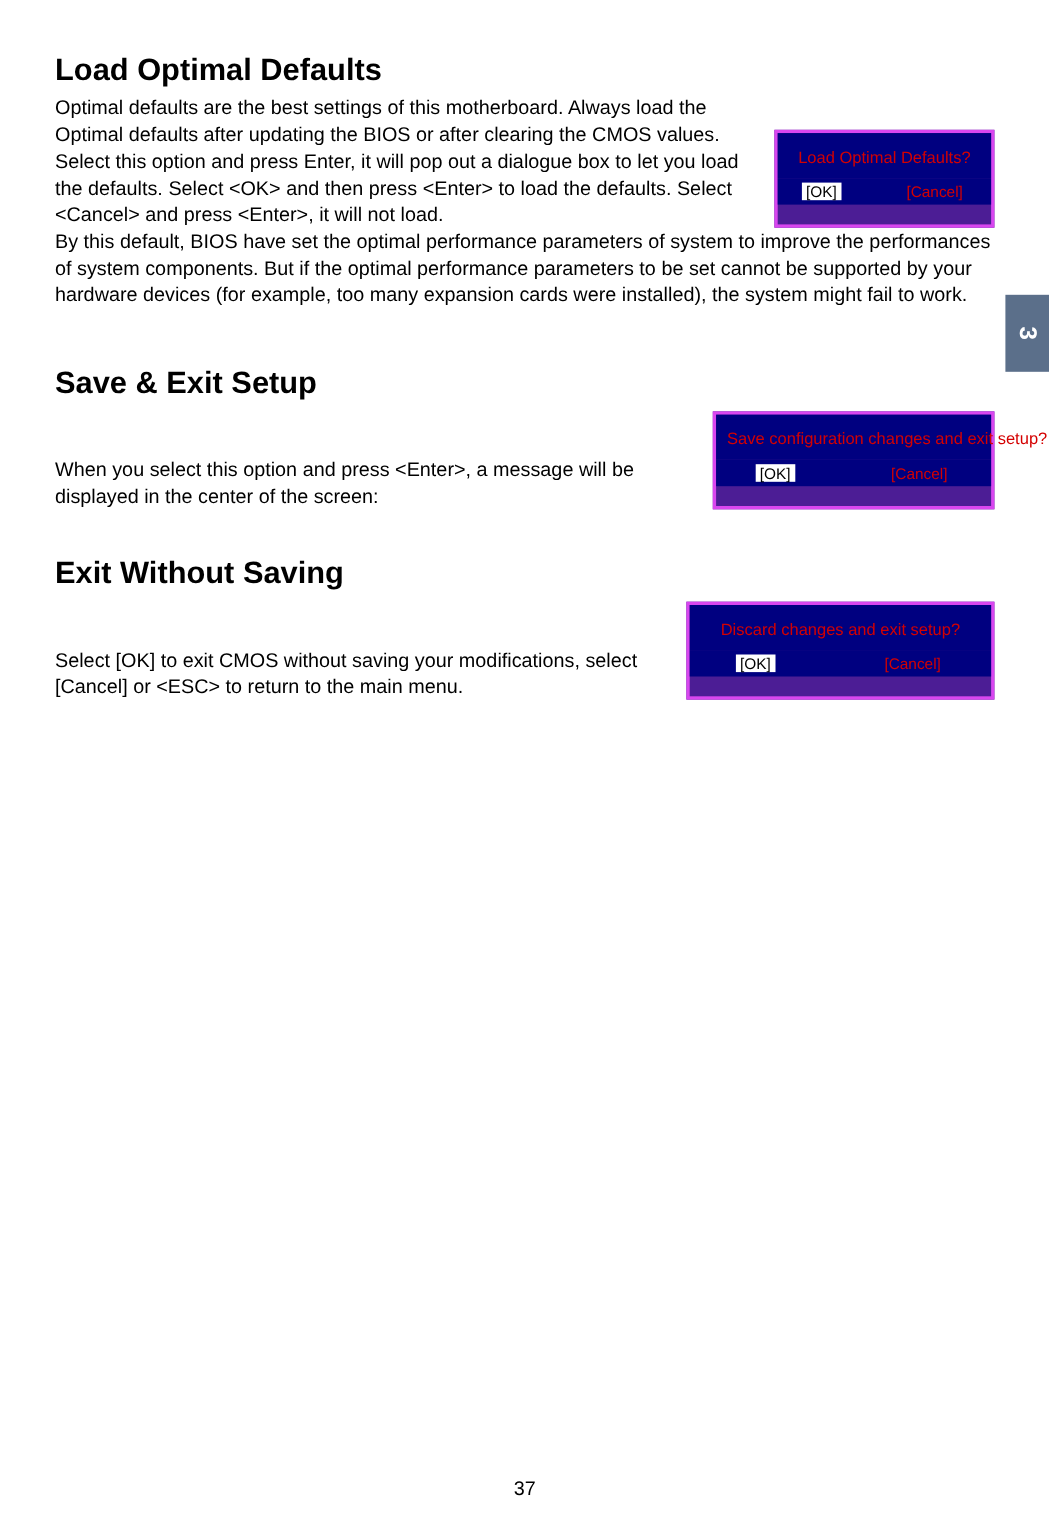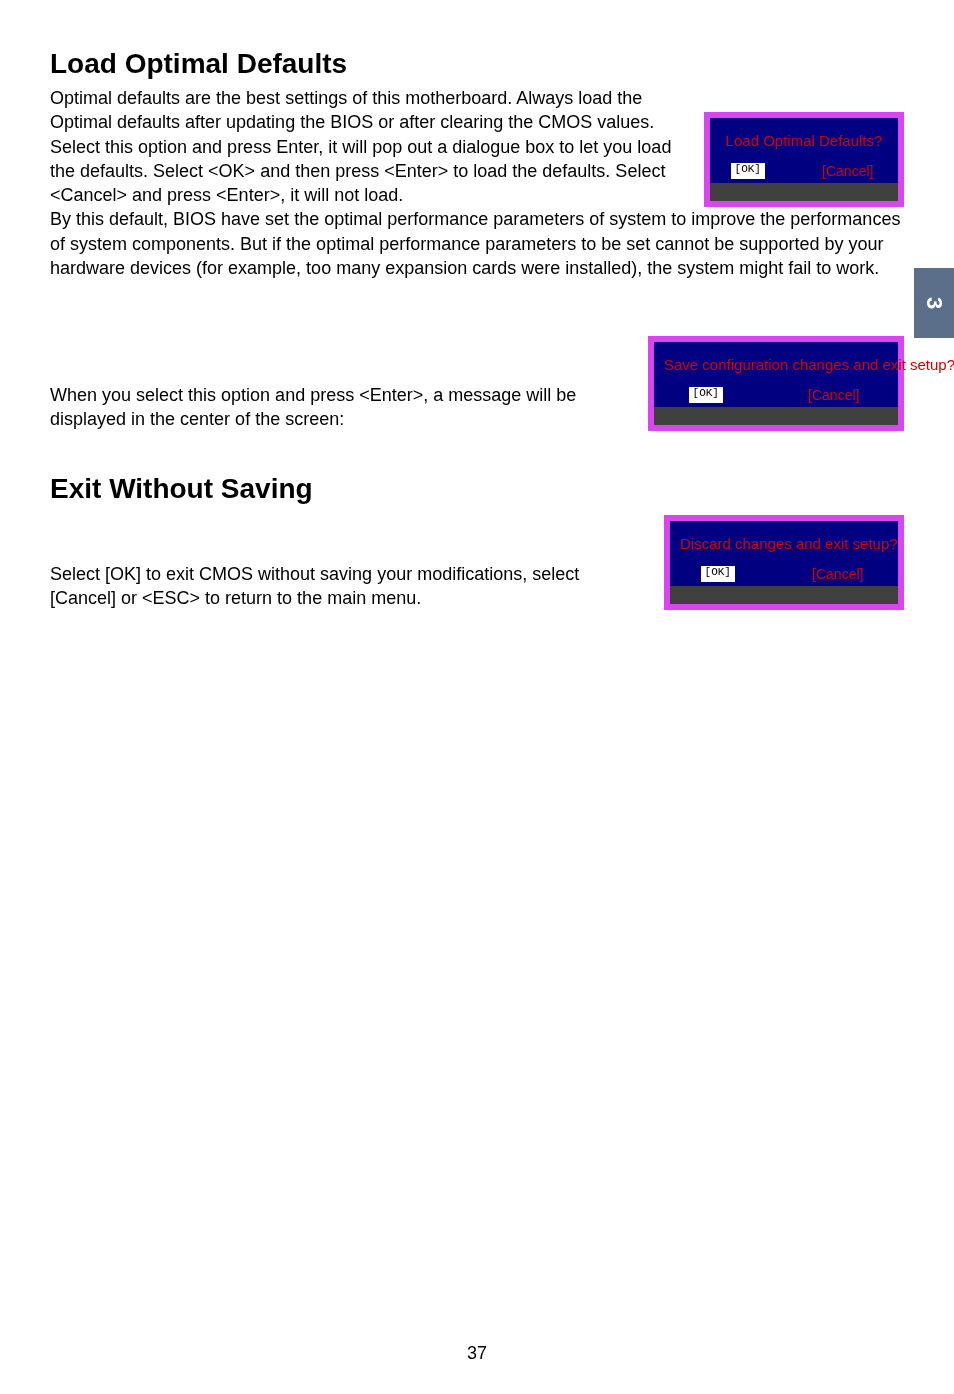--- a/index.html
+++ b/index.html
@@ -24,55 +24,54 @@
   }
   .row {
     display: flex;
     align-items: flex-end;
     gap: 26px;
   }
   .text-col { flex: 1 1 auto; }
   .dialog-col { flex: 0 0 auto; }
 
   .dialog {
-    border: 6px solid #d946ef;
-    background: #404040;
+    border: 3px solid #d946ef;
+    background: #4c1d95;
     padding-bottom: 18px;
   }
   .dialog-title {
     color: #d40000;
     font-size: 15px;
     text-align: center;
     padding: 14px 10px 10px 10px;
     background: #000080;
     white-space: nowrap;
   }
   .dialog-btns {
     display: flex;
     background: #000080;
     padding: 4px 8px 4px 8px;
     justify-content: space-around;
     gap: 28px;
   }
   .dialog-btns .ok {
     background: #fff;
     color: #000;
-    font-size: 11px;
+    font-size: 14px;
     padding: 0 4px;
-    font-family: Liberation Mono, monospace;
   }
   .dialog-btns .cancel {
     color: #d40000;
     font-size: 14px;
     padding: 0 4px;
   }
 
   .dialog.small { width: 200px; }
   .dialog.med { width: 256px; margin-left: 24px; }
-  .dialog.wide { width: 240px; }
+  .dialog.wide { width: 280px; }
 
   .chapter-tab {
     position: absolute;
     right: 0;
     top: 268px;
     width: 40px;
     height: 70px;
     background: #5b6f8a;
     color: #fff;
     display: flex;
@@ -126,20 +125,21 @@
           <span class="cancel">[Cancel]</span>
         </div>
       </div>
     </div>
   </div>
 
   <p class="body-text" id="s1-p3">By this default, BIOS have set the optimal performance parameters of system to improve the performances of system components. But if the optimal performance parameters to be set cannot be supported by your hardware devices (for example, too many expansion cards were installed), the system might fail to work.</p>
 </div>
 
 <div class="section" style="margin-top:52px;">
+  <h2>Save &amp; Exit Setup</h2>
 
   <div class="row" id="s2-row">
     <div class="text-col">
       <p class="body-text">When you select this option and press &lt;Enter&gt;, a message will be displayed in the center of the screen:</p>
     </div>
     <div class="dialog-col">
       <div class="dialog med">
         <div class="dialog-title">Save configuration changes and exit setup?</div>
         <div class="dialog-btns">
           <span class="ok">[OK]</span>

